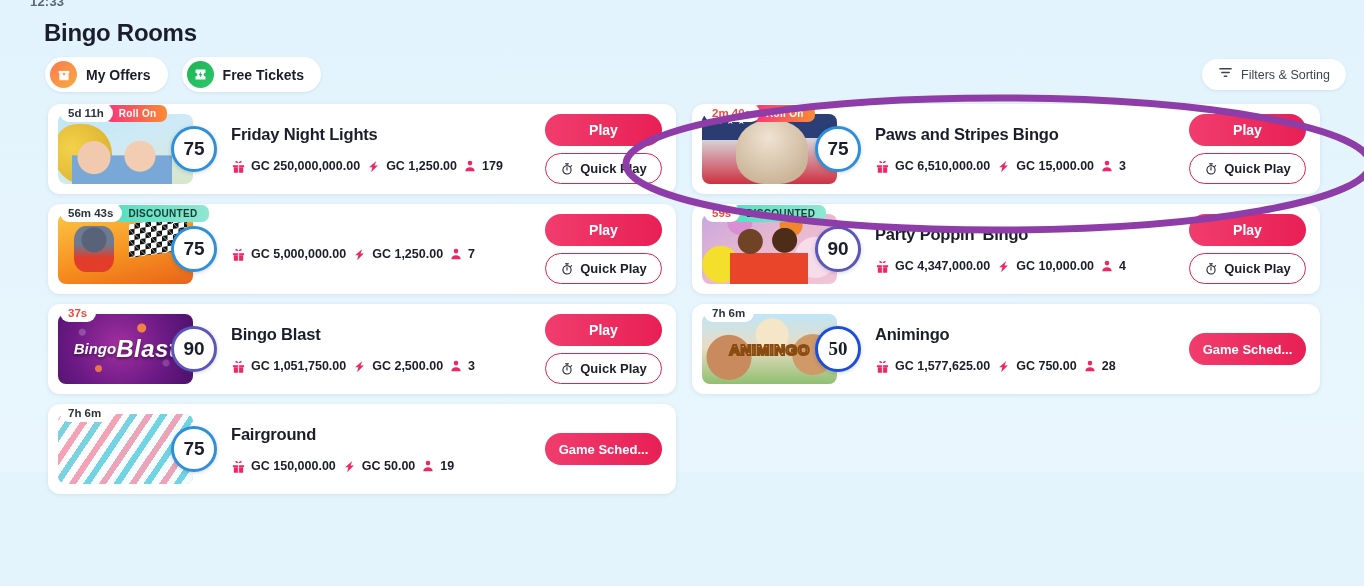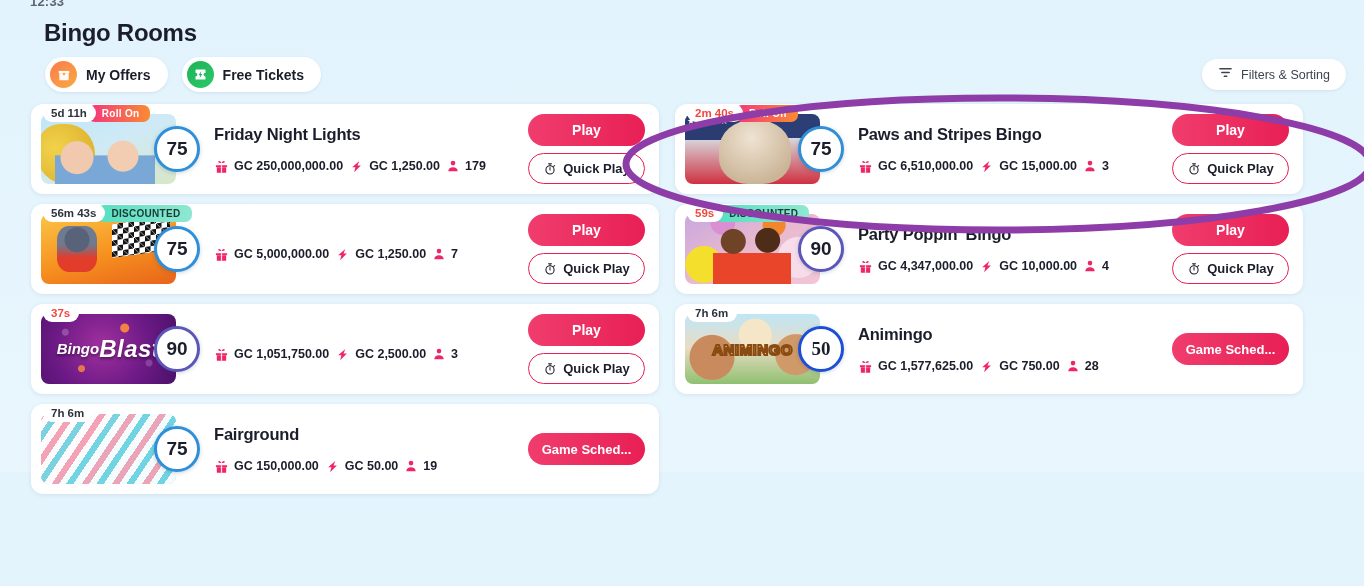--- a/index.html
+++ b/index.html
@@ -49,21 +49,21 @@
     position: absolute; right: 18px; top: 59px;
     height: 31px; background: #fff; border-radius: 16px;
     display: flex; align-items: center; gap: 8px; padding: 0 16px;
     box-shadow: 0 1px 3px rgba(40,70,110,.10);
     cursor: pointer;
   }
   .filters-btn .lbl { font-size: 12.5px; color: #3c4450; font-weight: 400; white-space: nowrap; }
 
   
   .grid {
-    position: absolute; left: 31px; top: 104px;
+    position: absolute; left: 48px; top: 104px;
     width: 1300px;
     display: flex; flex-wrap: wrap;
     gap: 0 16px;
     align-content: flex-start;
   }
   .col { width: 628px; display: flex; flex-direction: column; gap: 10px; }
 
   .card {
     position: relative;
     height: 90px; background: #fff; border-radius: 12px;
@@ -354,20 +354,21 @@
             </div>
             <div class="thumb art-bb">
               <div class="bb-t">
                 <span>Bingo</span>
                 <span>Blast</span>
               </div>
             </div>
           </div>
           <div class="ball b90">90</div>
           <div class="info">
+            <div class="room-name">Bingo Blast</div>
             <div class="stats">
               <span class="stat">
                 <span style="display:inline-flex">
                   <svg width="15" height="15" viewBox="0 0 24 24" fill="#ef2566">
                     <path d="M3 10h18v3H3z"></path>
                     <path d="M4.5 13h15v8a1 1 0 0 1-1 1h-13a1 1 0 0 1-1-1z"></path>
                     <path d="M11 10h2v12h-2z" fill="#fff" opacity=".85"></path>
                     <path d="M7.6 3.2c1.6-.7 3 .6 4.4 3-2.6.4-4.4.1-5-1-.4-.8-.2-1.6.6-2zM16.4 3.2c-1.6-.7-3 .6-4.4 3 2.6.4 4.4.1 5-1 .4-.8.2-1.6-.6-2z"></path>
                   </svg>
                 </span>

